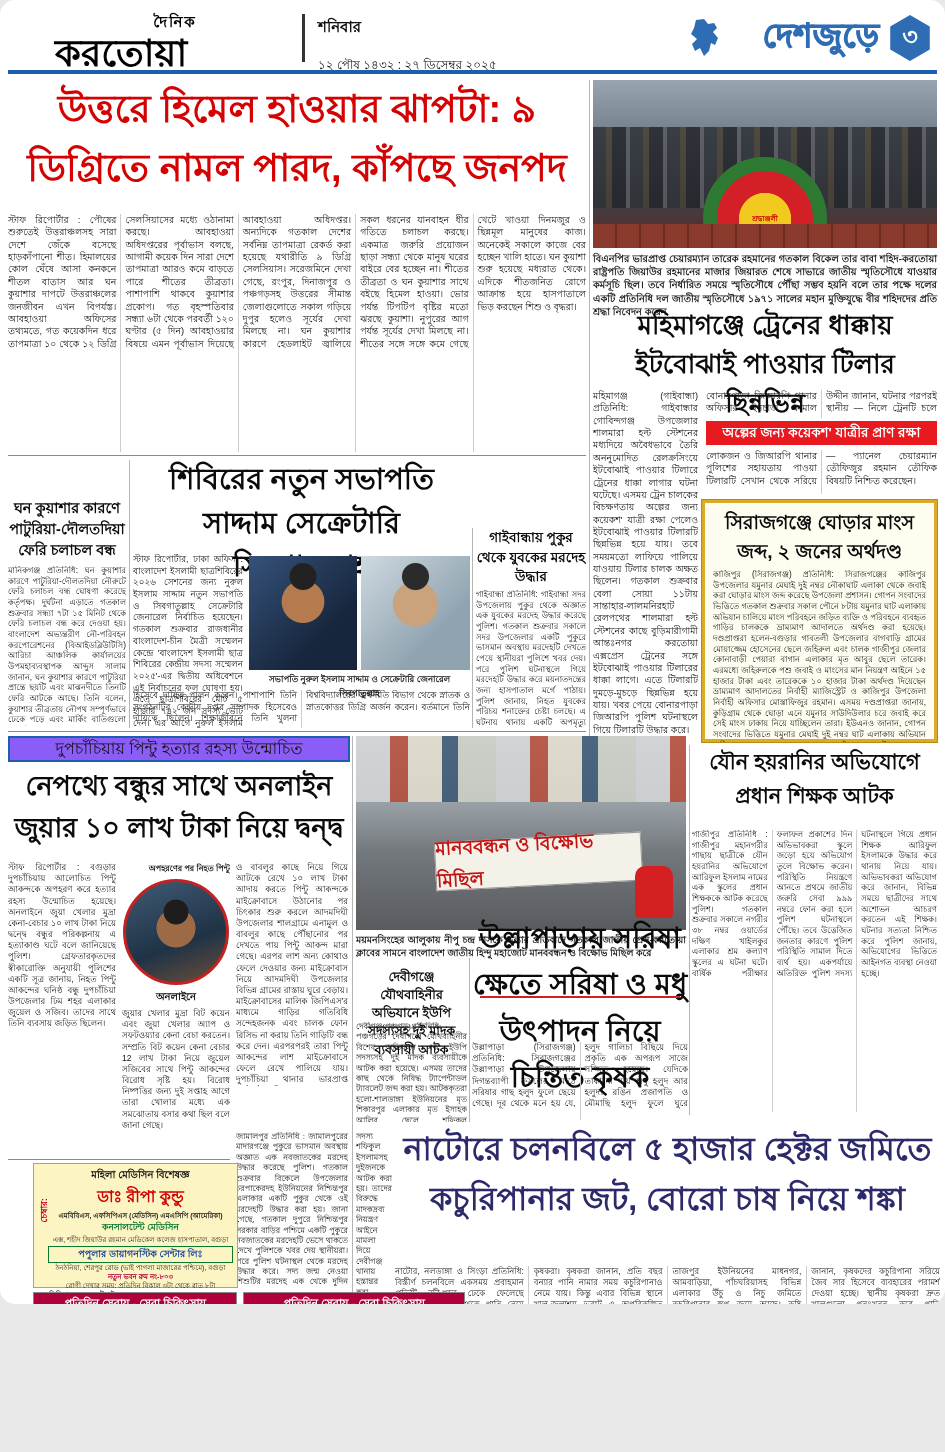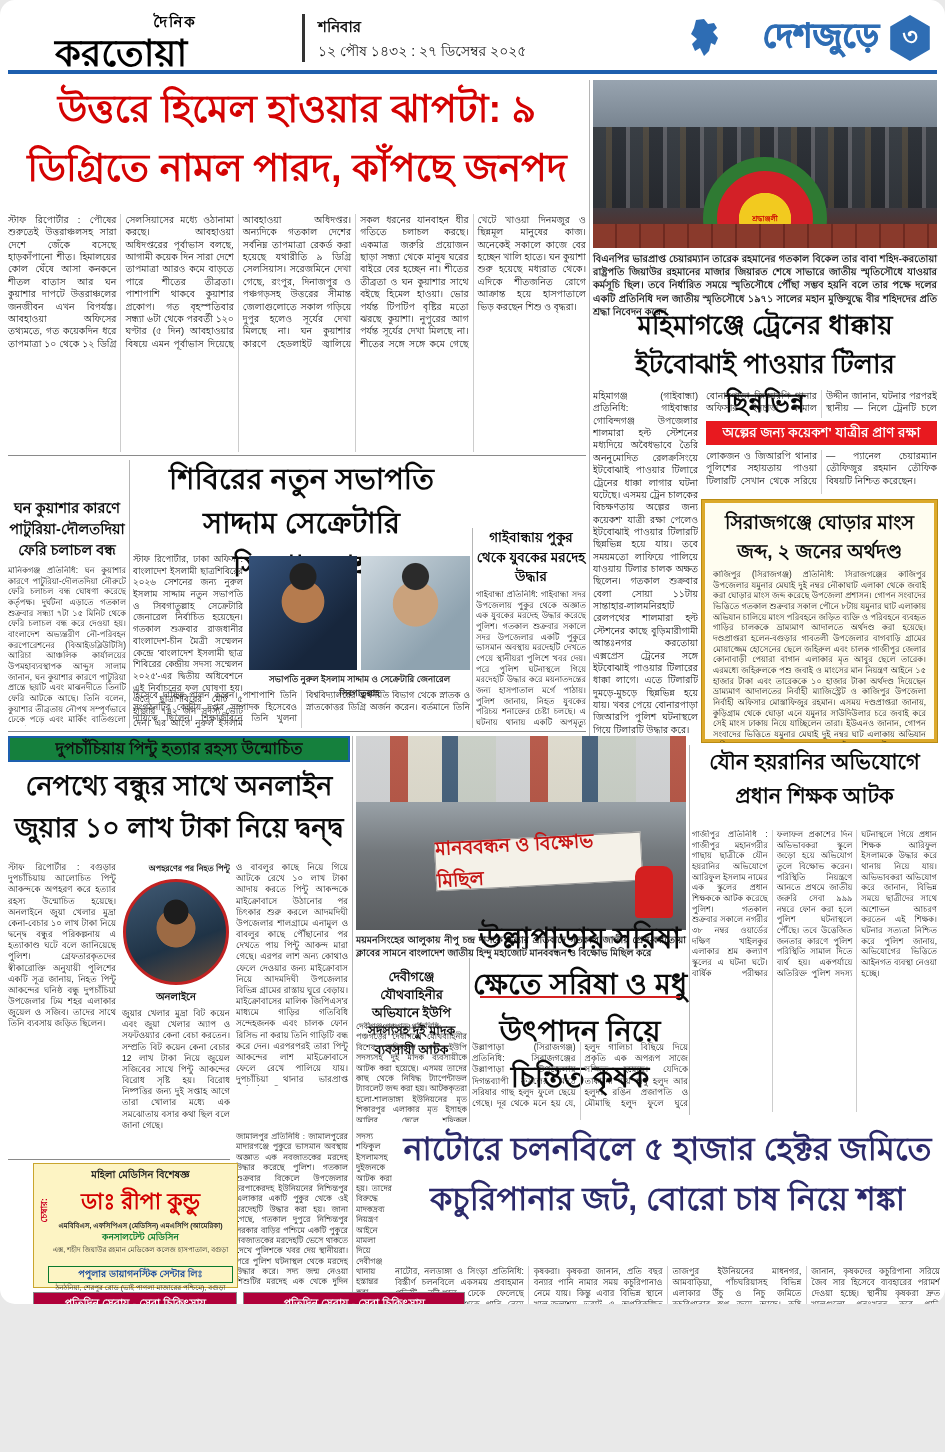--- a/index.html
+++ b/index.html
@@ -15,21 +15,21 @@
   .credit{float:right;font-weight:700;}
   .cols2{column-count:2;column-gap:9px;column-rule:1px solid #ccc;}
   .cols3{column-count:3;column-gap:9px;column-rule:1px solid #ccc;}
   .cols4{column-count:4;column-gap:10px;column-rule:1px solid #ccc;}
   .cols5{column-count:5;column-gap:9px;column-rule:1px solid #ccc;}
 
   
   .mast-small{font-size:15px;font-weight:800;letter-spacing:2px;color:#000;text-align:center;}
   .mast-big{font-size:37px;font-weight:800;color:#000;line-height:1.05;}
   .date-day{font-size:15px;font-weight:700;}
-  .date-line{font-size:14px;margin-top:0;}
+  .date-line{font-size:12px;margin-top:16px;}
   .sec-name{font-size:33px;font-weight:800;color:#2e6db4;margin-left:28px;-webkit-text-stroke:1px #2e6db4;}
   .hex{width:46px;height:46px;background:#2e6db4;clip-path:polygon(50% 0,93% 25%,93% 75%,50% 100%,7% 75%,7% 25%);
        display:flex;align-items:center;justify-content:center;color:#fff;font-size:24px;font-weight:800;}
 
   .lead-head{font-size:38px;font-weight:700;color:#d40202;text-align:center;line-height:1.55;}
 
   
   .photo{overflow:hidden;}
   .lead-photo{background:linear-gradient(#98a4b0,#76828e 30%,#555c66 55%,#3c4048 72%,#55302b 90%,#6e2f2a);}
   .crowd{position:absolute;left:0;right:0;top:28%;height:48%;
@@ -56,22 +56,22 @@
   .rally-banner span{color:#c51414;font-weight:800;font-size:19px;}
   .fist{position:absolute;right:4%;bottom:6%;width:38px;height:52px;background:#d42020;border-radius:10px 10px 4px 4px;}
 
   .pintu-circle{width:100px;height:100px;border-radius:50%;border:3px solid #c22222;margin:4px auto;
       background:radial-gradient(circle at 50% 30%,#1d1d1d 0 14%,transparent 15%),
                  radial-gradient(circle at 50% 46%,#9c6a44 0 26%,transparent 27%),
                  linear-gradient(160deg,#405a74,#1f3346 60%,#6b4e3a);}
 
   .red-strip{background:#e8191f;color:#fff;font-weight:700;font-size:13.5px;display:flex;align-items:center;justify-content:center;}
   .gold-box{border:3px solid #dca92b;outline:1px solid #b98b12;background:#fffdf0;}
-  .kicker{background:#15803d;border:2px solid #1d5fae;display:flex;align-items:center;justify-content:center;
-          font-size:16px;font-weight:700;color:#101010;}
+  .kicker{background:#8b5cf6;border:2px solid #1d5fae;display:flex;align-items:center;justify-content:center;
+          font-size:16px;font-weight:400;color:#101010;}
 
   
   .ad-ripa{background:#fdf4c4;border:1px solid #c9a52e;}
   .chamber-rot{position:absolute;left:2px;top:34px;writing-mode:vertical-rl;transform:rotate(180deg);
                font-size:9px;font-weight:700;color:#c02;}
   .ad{background:#fff;border:1px solid #8a8a8a;}
   .ad-head{background:#b0003a;color:#fff;font-weight:700;font-size:11px;text-align:center;padding:2px 0;}
   .ad-name{color:#d30000;font-weight:800;}
   .ad-green{color:#0a7a2f;font-weight:700;}
   .ad-blue{color:#14479c;font-weight:700;}
@@ -188,25 +188,25 @@
 
   <div class="abs head-black" style="left:692px;top:745px;width:245px;font-size:21px;line-height:1.6;">যৌন হয়রানির অভিযোগে প্রধান শিক্ষক আটক</div>
   <div class="abs body-sm cols3" style="left:692px;top:830px;width:245px;height:282px;font-size:8.2px;">গাজীপুর প্রতিনিধি : গাজীপুর মহানগরীর গাছায় ছাত্রীকে যৌন হয়রানির অভিযোগে আরিফুল ইসলাম নামের এক স্কুলের প্রধান শিক্ষককে আটক করেছে পুলিশ। গতকাল শুক্রবার সকালে নগরীর ৩৮ নম্বর ওয়ার্ডের দক্ষিণ খাইলকুর এলাকার শ্রম কল্যাণ স্কুলের এ ঘটনা ঘটে। বার্ষিক পরীক্ষার ফলাফল প্রকাশের দিন অভিভাবকরা স্কুলে জড়ো হয়ে অভিযোগ তুলে বিক্ষোভ করেন। পরিস্থিতি নিয়ন্ত্রণে আনতে প্রথমে জাতীয় জরুরি সেবা ৯৯৯ নম্বরে ফোন করা হলে পুলিশ ঘটনাস্থলে পৌঁছে। তবে উত্তেজিত জনতার কারণে পুলিশ পরিস্থিতি সামাল দিতে ব্যর্থ হয়। একপর্যায়ে অতিরিক্ত পুলিশ সদস্য ঘটনাস্থলে গিয়ে প্রধান শিক্ষক আরিফুল ইসলামকে উদ্ধার করে থানায় নিয়ে যায়। অভিভাবকরা অভিযোগ করে জানান, বিভিন্ন সময়ে ছাত্রীদের সাথে অশোভন আচরণ করতেন এই শিক্ষক। ঘটনার সত্যতা নিশ্চিত করে পুলিশ জানায়, অভিযোগের ভিত্তিতে আইনগত ব্যবস্থা নেওয়া হচ্ছে।</div>
 
   <div class="abs head-black" style="left:395px;top:1125px;width:545px;font-size:32px;line-height:1.55;color:#2c2a6b;">নাটোরে চলনবিলে ৫ হাজার হেক্টর জমিতে কচুরিপানার জট, বোরো চাষ নিয়ে শঙ্কা</div>
   <div class="abs body-sm cols4" style="left:395px;top:1266px;width:545px;height:180px;font-size:8.4px;">নাটোর, নলডাঙ্গা ও সিংড়া প্রতিনিধি: বিস্তীর্ণ চলনবিলে একসময় প্রবাহমান প্রতিটি নদী-খাল ঢেকে ফেলেছে কচুরিপানায়। বিল থেকে পানি নেমে যাওয়ার পর উপজেলার প্রায় ৫ হাজার হেক্টর ফসলি জমিতে কচুরিপানার জট আটকে আছে। ফলে আসন্ন বোরো মৌসুমে চাষাবাদ নিয়ে শঙ্কায় পড়েছেন কৃষকরা। কৃষকরা জানান, প্রতি বছর বন্যার পানি নামার সময় কচুরিপানাও নেমে যায়। কিন্তু এবার বিভিন্ন স্থানে খাল-জলাশয় ভরাট ও অপরিকল্পিত বাঁধ-রাস্তা নির্মাণের ফলে পানি নিষ্কাশনের পথ বন্ধ হয়ে কচুরিপানা জমে জট বেঁধেছে। সরেজমিনে দেখা যায়, শুধু জলাবদ্ধতা নয়, উপজেলার তাজপুর ইউনিয়নের মাধনগর, আমবাড়িয়া, পাঁচঘরিয়াসহ বিভিন্ন এলাকার উঁচু ও নিচু জমিতে কচুরিপানার স্তূপ জমে আছে। কৃষি বিভাগ বলছে, দ্রুত কচুরিপানা অপসারণ করা না গেলে বোরো আবাদ মারাত্মকভাবে ব্যাহত হওয়ার আশঙ্কা রয়েছে। উপজেলা কৃষি অফিসার জানান, কৃষকদের কচুরিপানা সরিয়ে জৈব সার হিসেবে ব্যবহারের পরামর্শ দেওয়া হচ্ছে। স্থানীয় কৃষকরা দ্রুত খালগুলো পুনঃখনন করে পানি নিষ্কাশনের ব্যবস্থা করার দাবি জানিয়েছেন।</div>
 
   <div class="abs ad-ripa" style="left:33px;top:1163px;width:205px;height:125px;padding:3px 4px 3px 14px;text-align:center;">
     <div class="chamber-rot">চেম্বার:</div>
     <div style="font-size:10px;font-weight:700;">মহিলা মেডিসিন বিশেষজ্ঞ</div>
-    <div class="ad-name" style="font-size:22px;">ডাঃ রীপা কুন্ডু</div>
+    <div class="ad-name" style="font-size:16px;">ডাঃ রীপা কুন্ডু</div>
     <div class="tiny" style="font-weight:700;">এমবিবিএস, এফসিপিএস (মেডিসিন) এমএসিপি (আমেরিকা)</div>
     <div class="ad-green" style="font-size:9px;">কনসালটেন্ট মেডিসিন</div>
     <div class="tiny">এক্স, শহীদ জিয়াউর রহমান মেডিকেল কলেজ হাসপাতাল, বগুড়া</div>
-    <div class="ad-blue" style="font-size:9.5px;border:1px solid #0a7a2f;margin-top:12px;">পপুলার ডায়াগনস্টিক সেন্টার লিঃ</div>
+    <div class="ad-blue" style="font-size:9.5px;border:1px solid #0a7a2f;margin-top:2px;">পপুলার ডায়াগনস্টিক সেন্টার লিঃ</div>
     <div class="tiny">ঠনঠনিয়া, শেরপুর রোড (ভাই পাগলা মাজারের পশ্চিমে), বগুড়া</div>
     <div class="tiny" style="color:#b0003a;font-weight:700;">নতুন ভবন রুম নং-৮০৩</div>
     <div class="tiny">রোগী দেখার সময়: প্রতিদিন বিকাল ৩টা থেকে রাত ৮টা</div>
     <div class="tiny" style="font-weight:700;">সিরিয়ালের জন্য হটলাইন: ০৯৬১৩৭৮-৭৮১২, ০১৩০১-৫১৫৩৬৬</div>
   </div>
 
   <div class="abs ad" style="left:33px;top:1292px;width:204px;height:158px;">
     <div class="ad-head">প্রতিদিন সেবায় - সেরা চিকিৎসায়</div>
     <div class="abs anat" style="left:4px;top:22px;width:38px;height:46px;"></div>
     <div style="margin-left:46px;margin-right:3px;text-align:right;">

